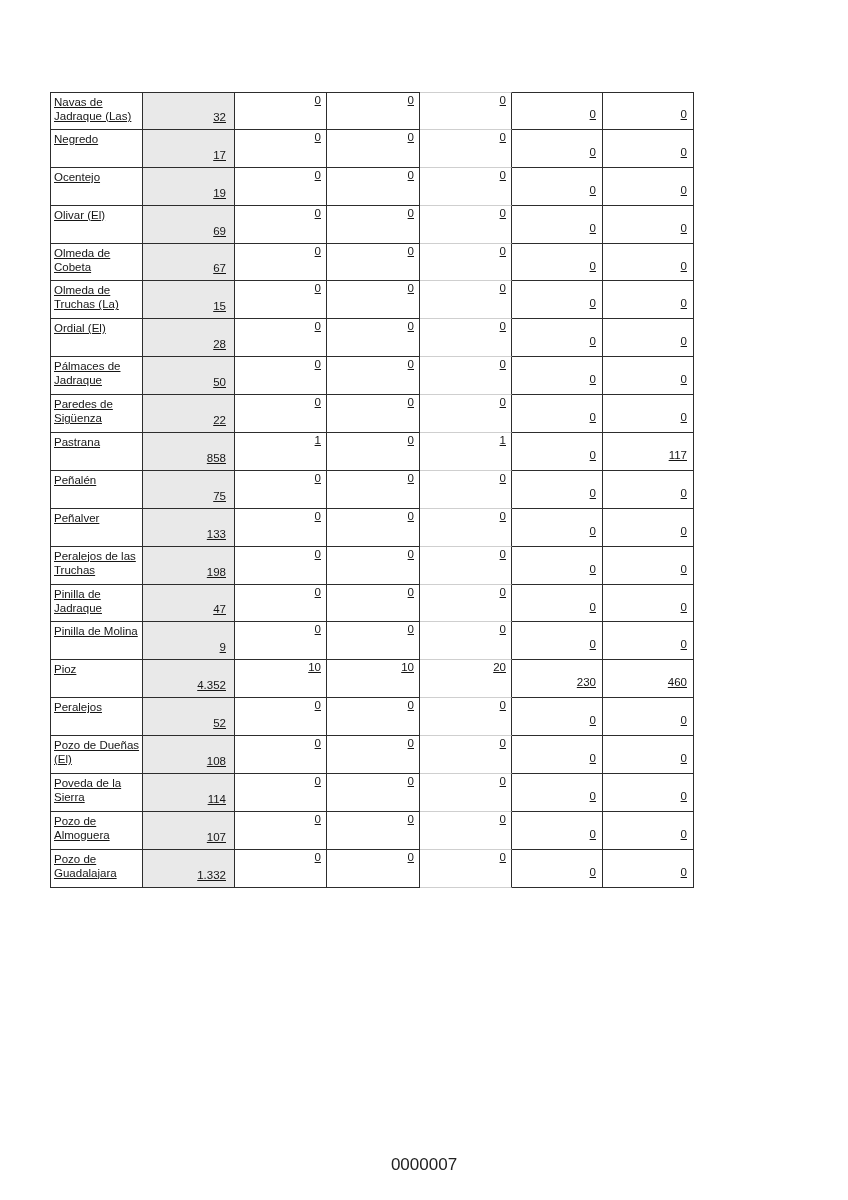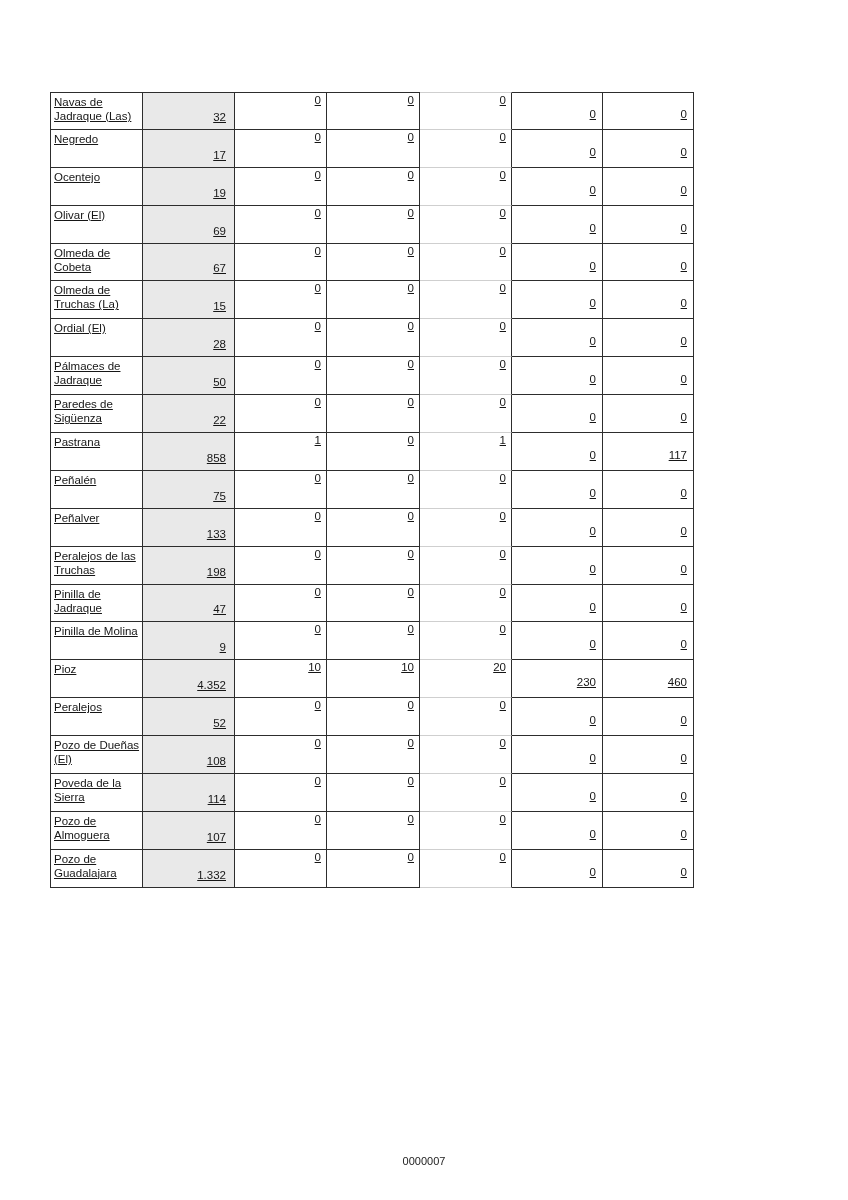--- a/index.html
+++ b/index.html
@@ -67,21 +67,21 @@
     vertical-align: middle;
     text-align: right;
     padding: 7px 6px 0 0;
   }
   .page-number {
     position: absolute;
     top: 1155px;
     left: 0;
     width: 848px;
     text-align: center;
-    font-size: 11px;
+    font-size: 17px;
     color: #222;
   }
 </style>
 </head>
 <body>
 
 <div class="page">
 
   <table class="muni-table">
     <colgroup>

